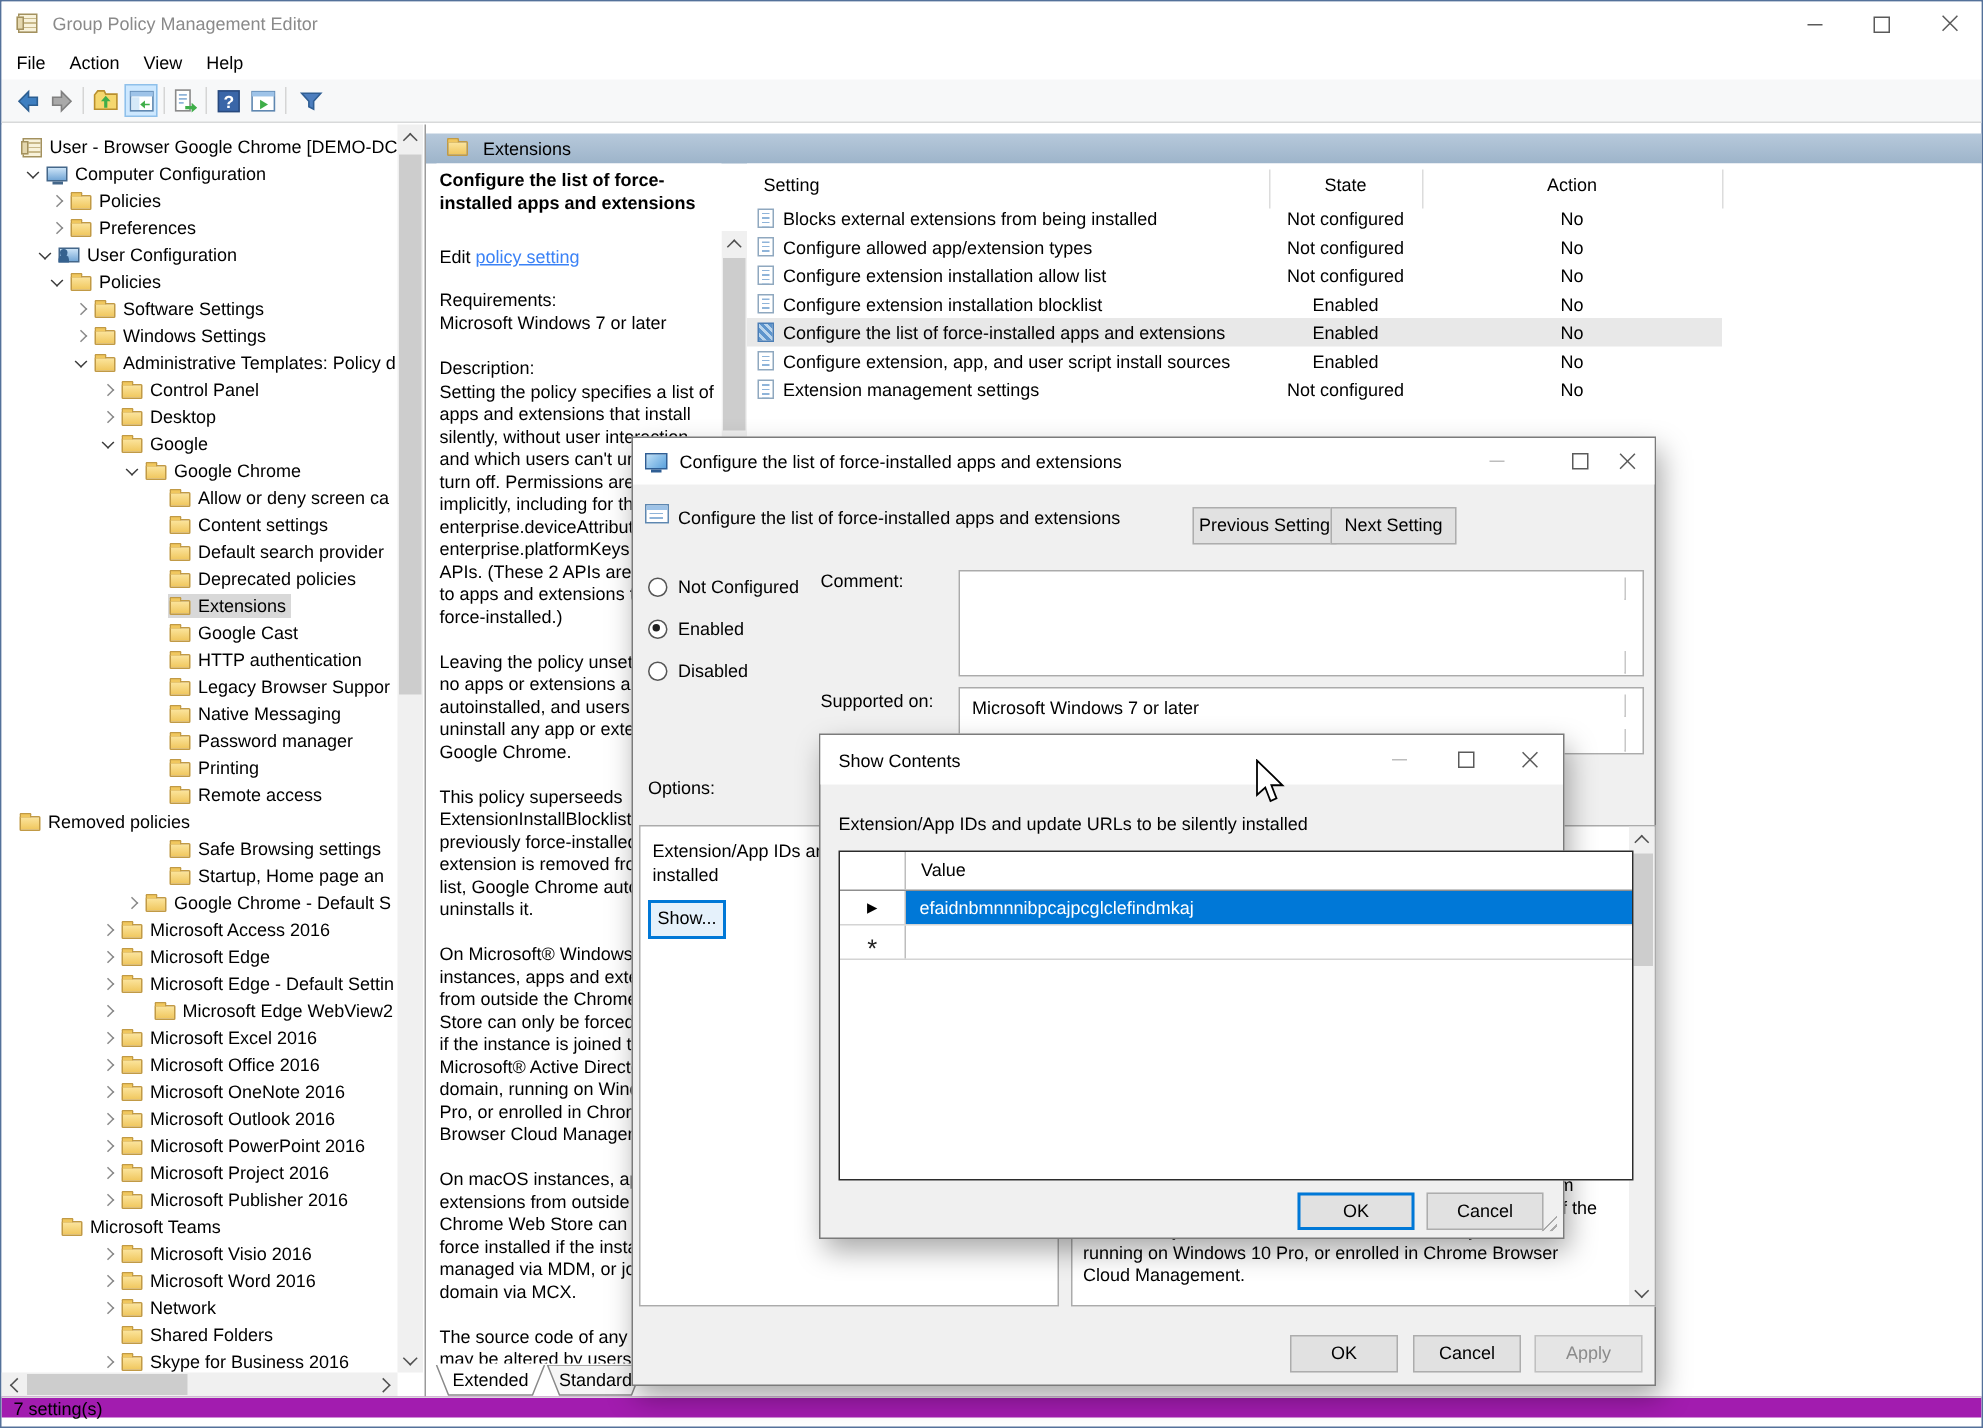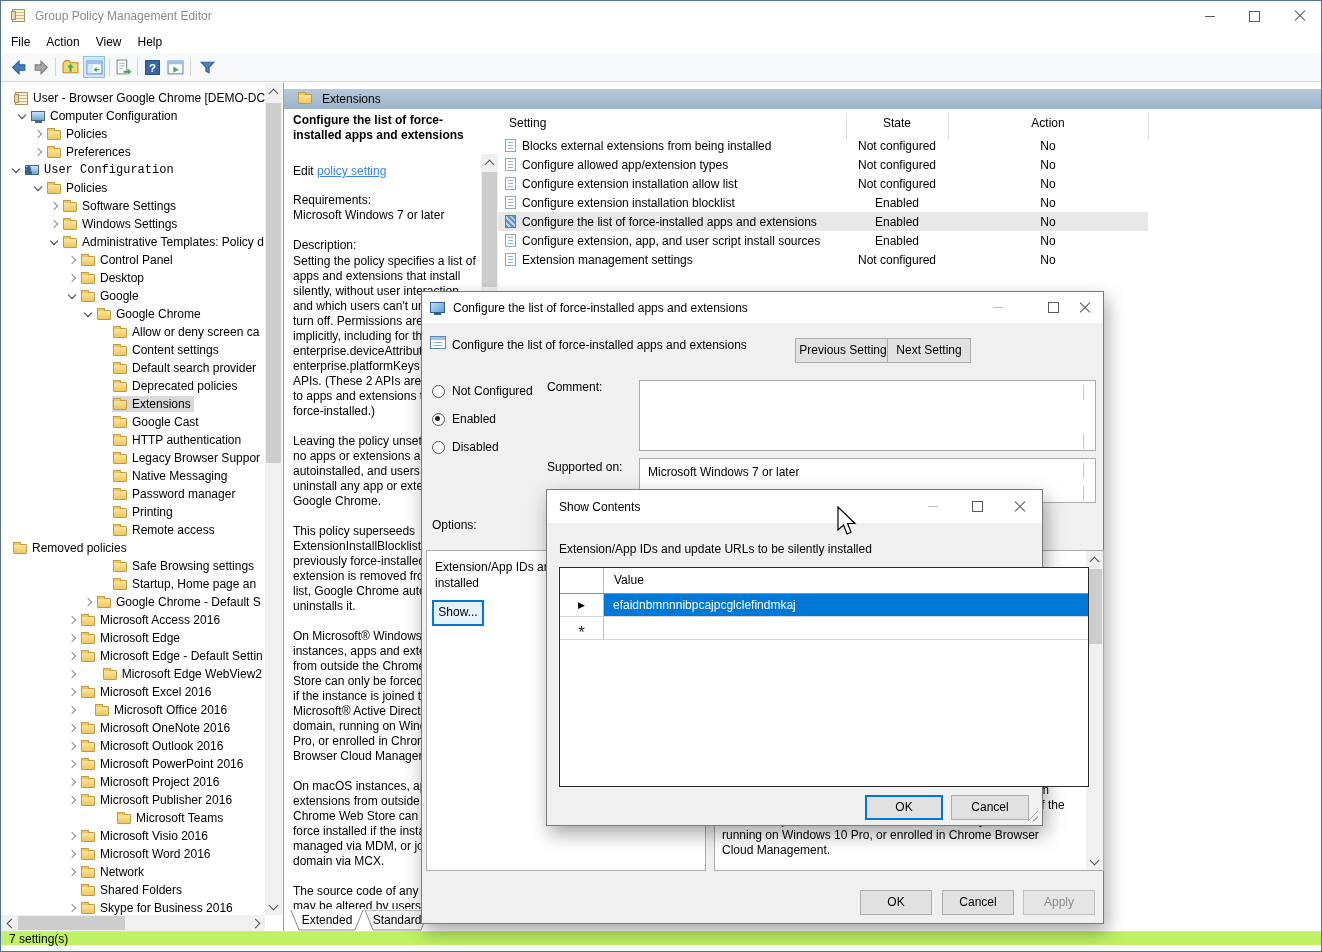--- a/index.html
+++ b/index.html
@@ -72,21 +72,21 @@
   #rows-host{position:absolute;left:0;top:27px;width:650px;}
   .srow{display:flex;align-items:center;height:19px;padding-left:7px;width:650px;box-sizing:border-box;white-space:nowrap;}
   .srow.selected{background:#e8e8e8;}
   .srow .ticon{margin-right:6px;}
   .scell.setting{flex:1;overflow:hidden;}
   .scell.state{width:102px;text-align:center;flex:none;}
   .scell.comment{width:200px;text-align:center;flex:none;}
   
   #tabs-svg{position:absolute;left:286px;top:909px;z-index:2;}
   
-  #statusbar{position:absolute;left:0;top:930px;width:100%;height:14px;background:#bef264;border-top:1px solid #dadada;box-sizing:border-box;display:flex;align-items:center;padding-left:8px;}
+  #statusbar{position:absolute;left:0;top:930px;width:100%;height:14px;background:#a21caf;border-top:1px solid #dadada;box-sizing:border-box;display:flex;align-items:center;padding-left:8px;}
   
   .dialog{position:absolute;background:#f0f0f0;border:1px solid #7b7b7b;box-shadow:3px 8px 18px rgba(0,0,0,.35);box-sizing:border-box;}
   #policy-dialog{left:420px;top:290px;width:683px;height:633px;z-index:10;}
   #show-dialog{left:545px;top:488px;width:497px;height:337px;z-index:20;}
   .dtitle{position:absolute;left:0;top:0;right:0;height:31px;background:#fff;display:flex;align-items:center;}
   .dtitle .txt{margin-left:8px;}
   .dbtn{position:absolute;top:0;width:36px;height:31px;display:flex;align-items:center;justify-content:center;}
   .dim .g-min{background:#bdbdbd;}
   .monitor-icon{display:inline-block;position:relative;width:15px;height:11px;border:1px solid #2f5e94;background:linear-gradient(135deg,#bfe0f7,#5aa1dc);margin-left:8px;box-sizing:border-box;}
   .monitor-icon::after{content:"";position:absolute;left:3px;bottom:-3px;width:7px;height:2px;background:#2f5e94;}
@@ -228,21 +228,21 @@
         </div>
 
         <div class="trow" style="padding-left: 34px;">
           <span class="chev r"></span>
           <span class="hl-box">
             <span class="ticon folder"></span>
             <span class="lbl">Preferences</span>
           </span>
         </div>
 
-        <div class="trow" style="padding-left: 12px; font-family: Liberation Mono, monospace;">
+        <div class="trow" style="padding-left: 26px;">
           <span class="chev d"></span>
           <span class="hl-box">
             <span class="ticon user"></span>
             <span class="lbl">User Configuration</span>
           </span>
         </div>
 
         <div class="trow" style="padding-left: 34px;">
           <span class="chev d"></span>
           <span class="hl-box">
@@ -468,21 +468,21 @@
         </div>
 
         <div class="trow" style="padding-left: 68px;">
           <span class="chev r"></span>
           <span class="hl-box">
             <span class="ticon folder"></span>
             <span class="lbl">Microsoft Excel 2016</span>
           </span>
         </div>
 
-        <div class="trow" style="padding-left: 68px; gap: 14px;">
+        <div class="trow" style="padding-left: 68px;">
           <span class="chev r"></span>
           <span class="hl-box">
             <span class="ticon folder"></span>
             <span class="lbl">Microsoft Office 2016</span>
           </span>
         </div>
 
         <div class="trow" style="padding-left: 68px;">
           <span class="chev r"></span>
           <span class="hl-box">
@@ -516,21 +516,21 @@
         </div>
 
         <div class="trow" style="padding-left: 68px;">
           <span class="chev r"></span>
           <span class="hl-box">
             <span class="ticon folder"></span>
             <span class="lbl">Microsoft Publisher 2016</span>
           </span>
         </div>
 
-        <div class="trow" style="padding-left: 56px; margin-left: 48px;">
+        <div class="trow" style="padding-left: 28px;">
           <span class="chev n"></span>
           <span class="hl-box">
             <span class="ticon folder"></span>
             <span class="lbl">Microsoft Teams</span>
           </span>
         </div>
 
         <div class="trow" style="padding-left: 68px;">
           <span class="chev r"></span>
           <span class="hl-box">

